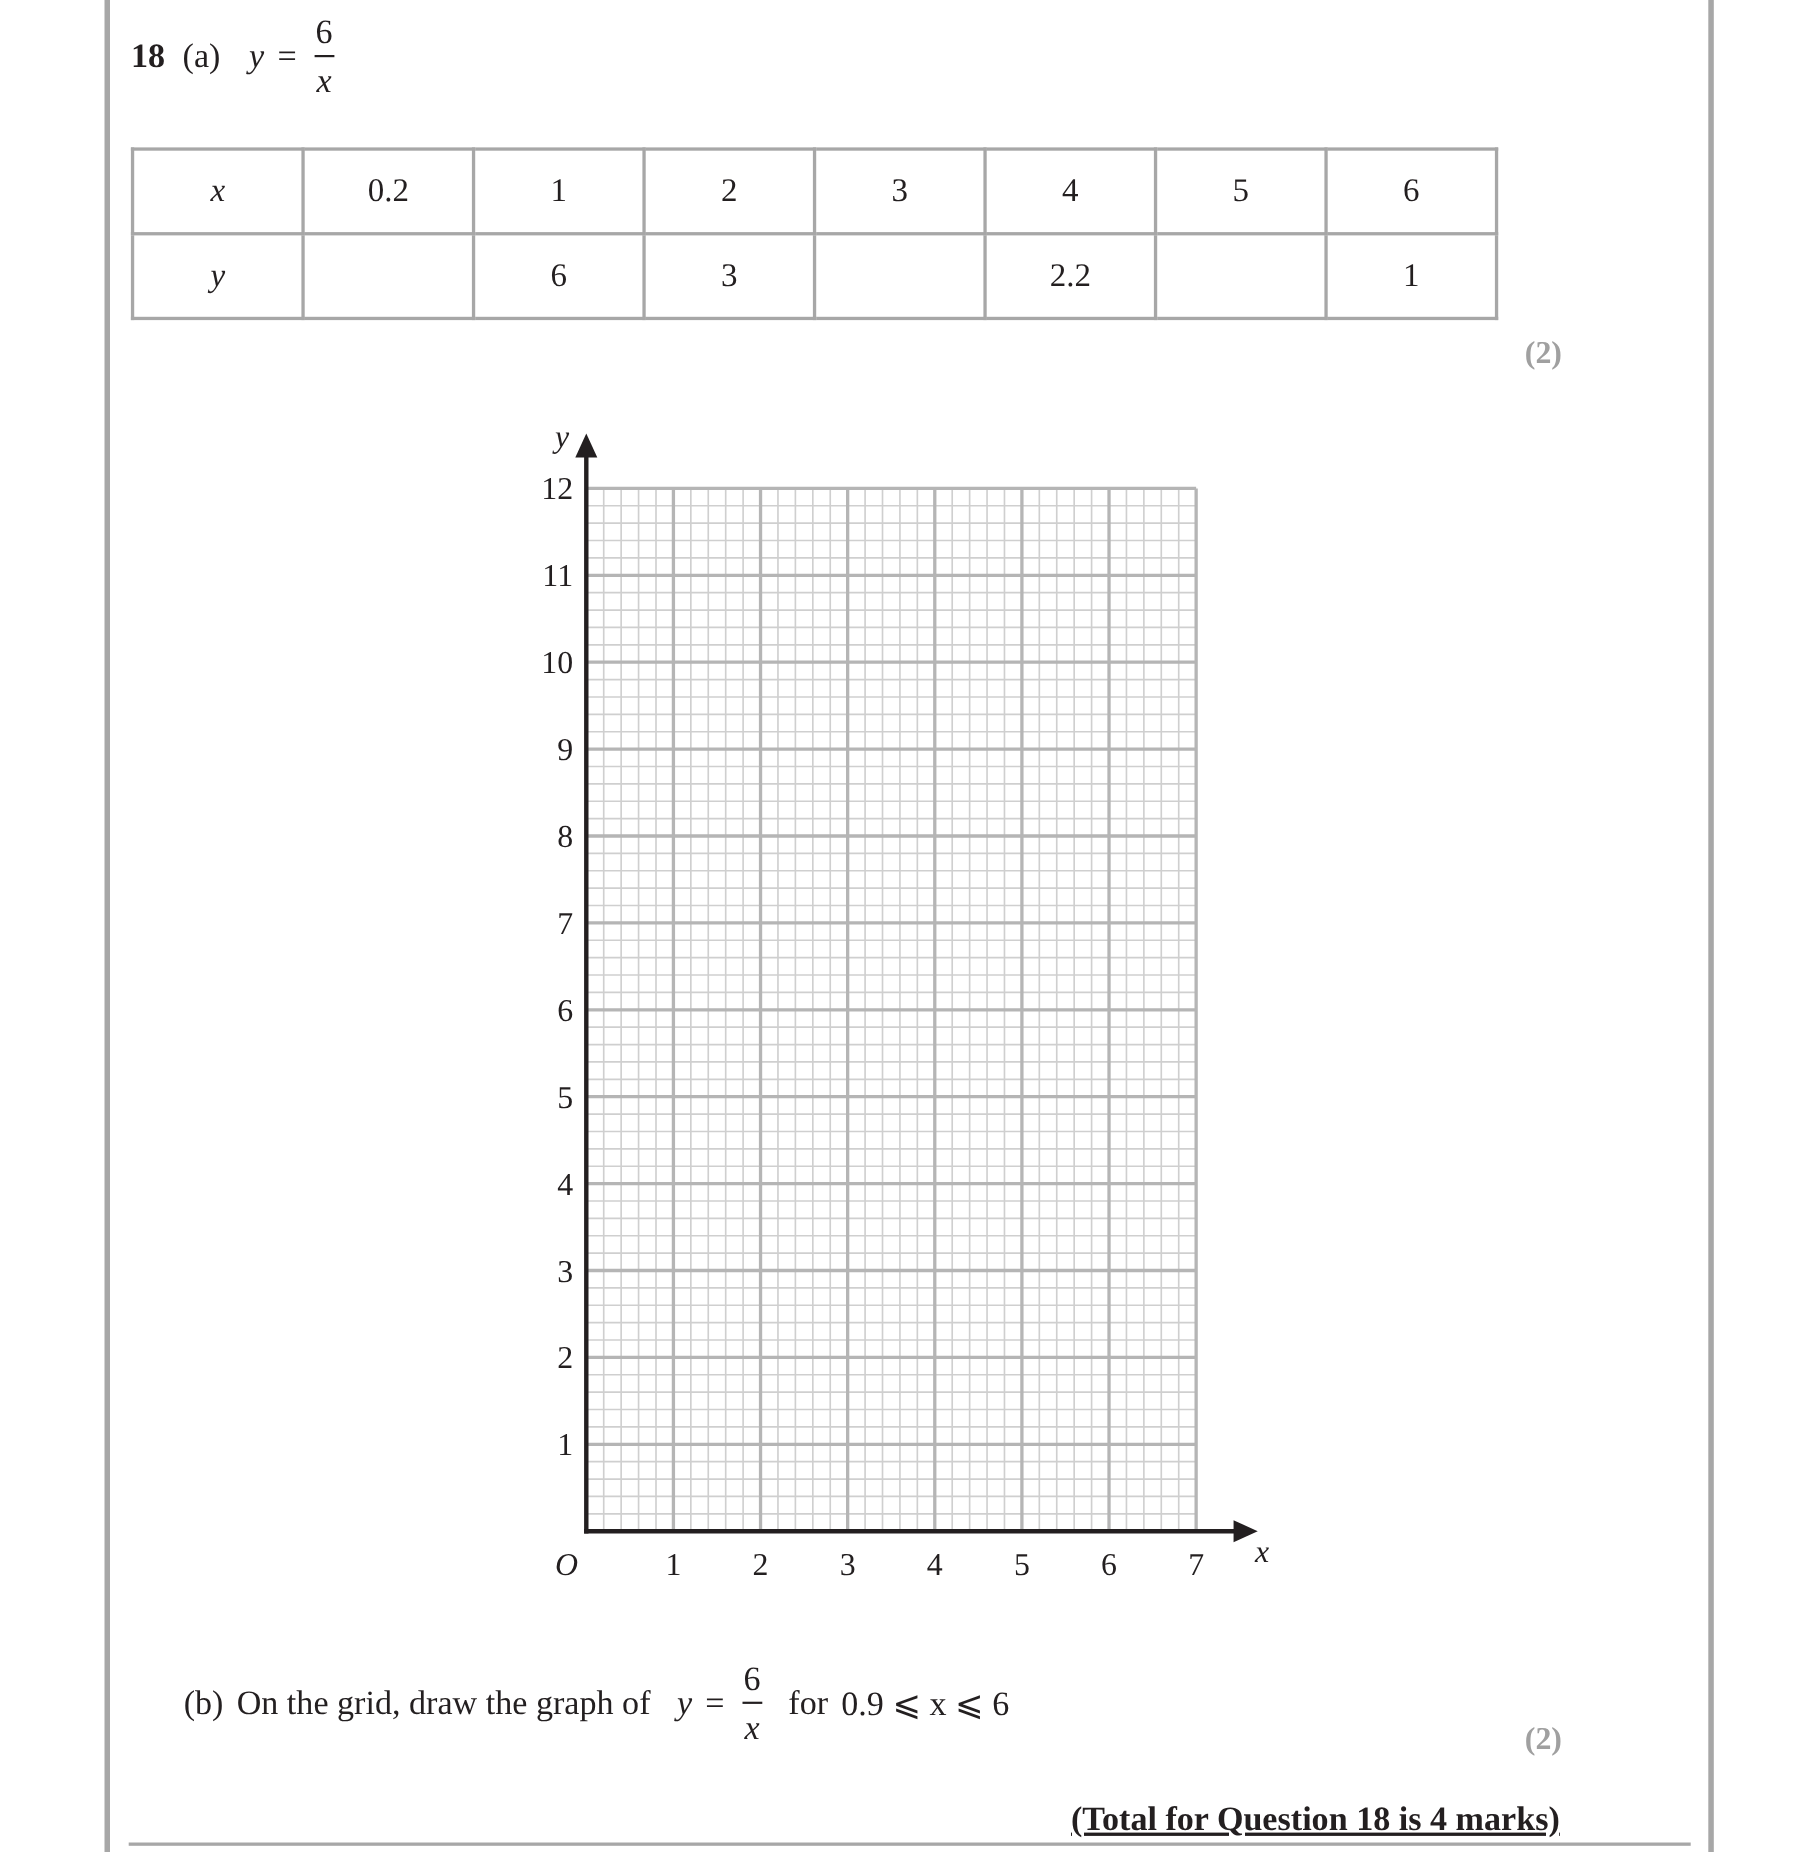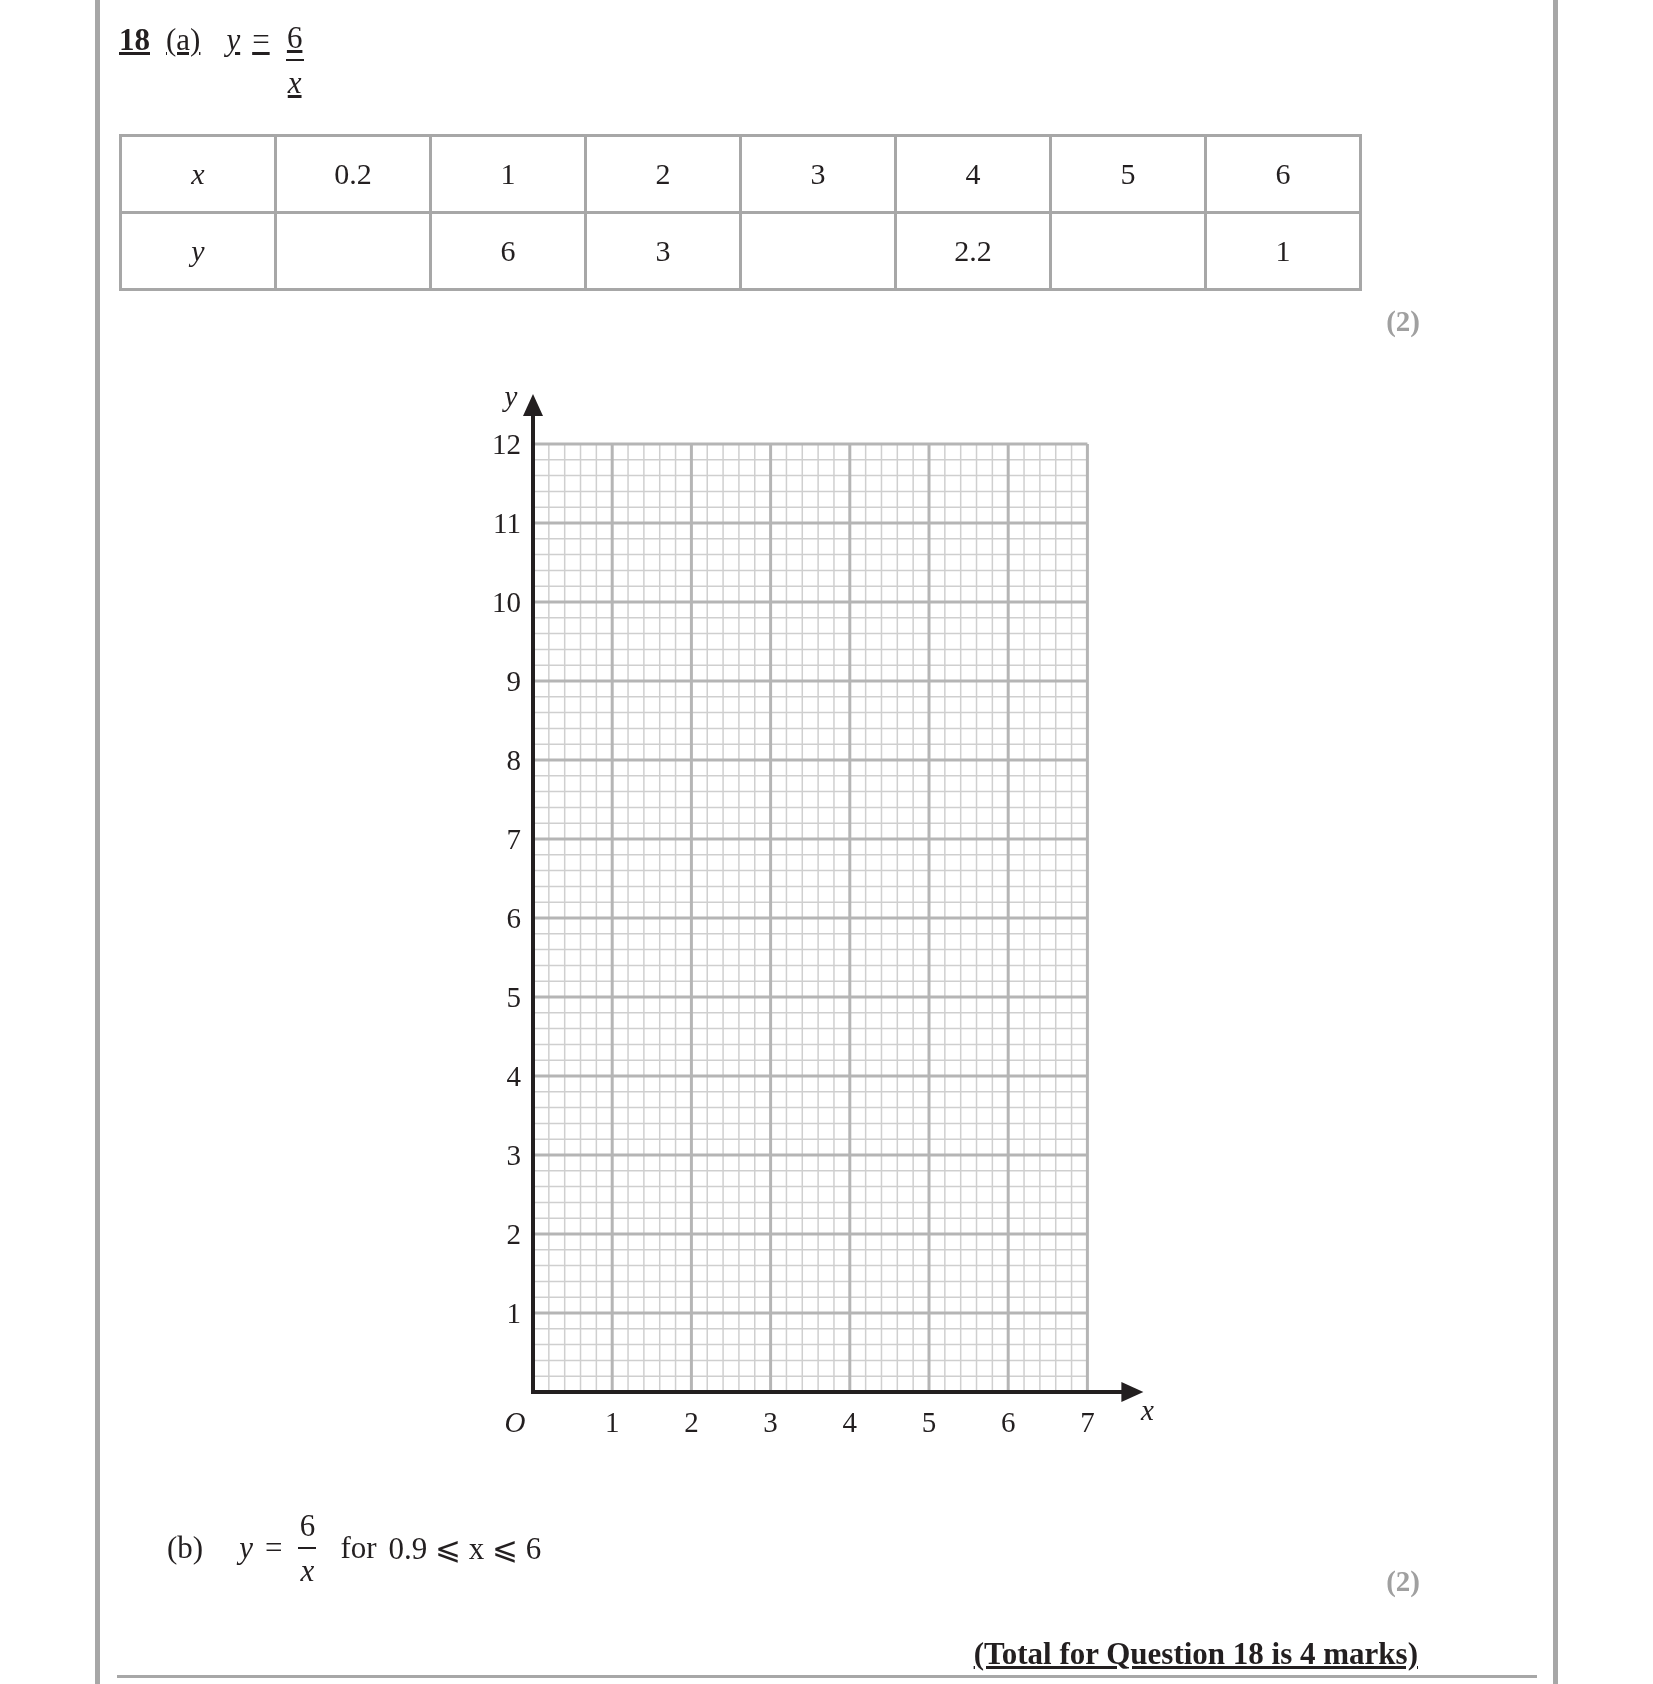--- a/index.html
+++ b/index.html
@@ -7,22 +7,22 @@
       width: 1653px; height: 1684px; position: relative; overflow: hidden;
       font-family: "Liberation Serif", "DejaVu Serif", serif; color: #231f20;
     }
     .border-left, .border-right {
       position: absolute; top: 0; width: 5px; height: 1684px; background: #a7a7a7;
     }
     .border-left { left: 95px; }
     .border-right { left: 1553px; }
 
     .q-heading {
-      position: absolute; left: 119px; top: 22px; height: 80px;
-      font-size: 31px; display: flex; white-space: nowrap; text-decoration: underline;
+      position: absolute; left: 119px; top: 11px; height: 80px;
+      font-size: 31px; display: flex; align-items: center; white-space: nowrap;
     }
     .q-num { font-weight: bold; margin-right: 16px; }
     .q-part { margin-right: 12px; }
     .italic { font-style: italic; }
     .eq { margin: 0 12px; }
     .frac {
       display: inline-flex; flex-direction: column; align-items: center;
       vertical-align: middle; line-height: 1; margin-left: 4px;
     }
     .frac .num { padding-bottom: 6px; }
@@ -239,20 +239,21 @@
       <text x="521" y="454" text-anchor="end" class="tick">12</text>
       <text x="515" y="1432" text-anchor="middle" class="axis-label">O</text>
       <text x="1147.4" y="1420" text-anchor="middle" class="axis-label">x</text>
       <text x="511" y="406" text-anchor="middle" class="axis-label">y</text>
     </g>
 </svg>
 
 <div class="part-b">
   <span>(b)</span>
   <span class="sp"></span>
+  <span>On the grid, draw the graph of</span>
   <span class="sp"></span>
     <span class="sp"></span>
   <span class="italic">y</span>
   <span class="eq">=</span>
   <span class="frac">
     <span class="num">6</span>
     <span class="bar"></span>
     <span class="den">x</span>
   </span>
   <span class="sp"></span>

